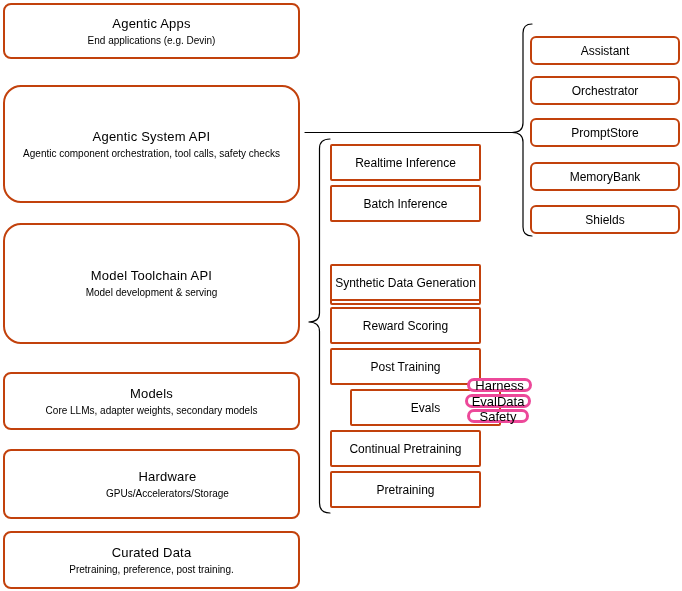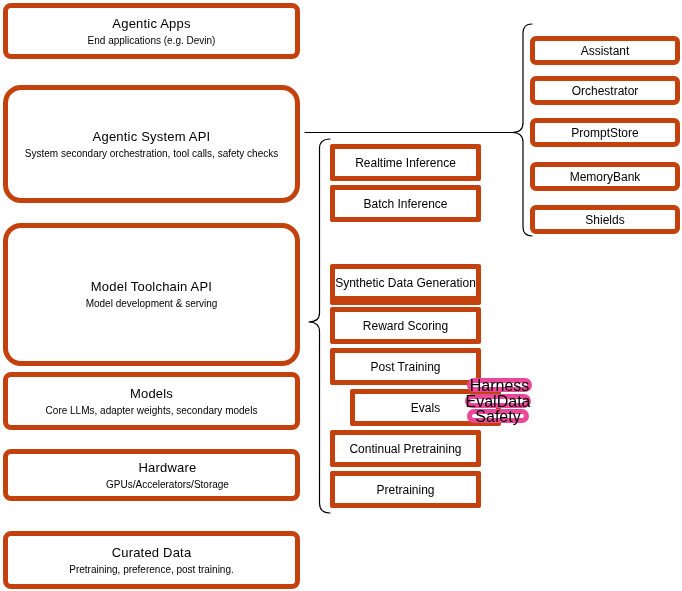--- a/index.html
+++ b/index.html
@@ -20,21 +20,21 @@
     position: absolute;
     top: 0;
     left: 0;
     width: 682px;
     height: 591px;
     pointer-events: none;
   }
   .node {
     position: absolute;
     box-sizing: border-box;
-    border: 5px solid #c2410c;
+    border: 2px solid #c2410c;
     background: #ffffff;
     display: flex;
     flex-direction: column;
     align-items: center;
     justify-content: center;
     text-align: center;
   }
   .lbox {
     left: 3px;
     width: 297px;
@@ -64,27 +64,27 @@
     left: 530px;
     width: 150px;
     height: 29px;
     border-radius: 6px;
     font-size: 12px;
     z-index: 2;
   }
   .pill {
     position: absolute;
     box-sizing: border-box;
-    border: 5px solid #ec4899;
+    border: 3px solid #ec4899;
     border-radius: 999px;
     background: #ffffff;
     display: flex;
     align-items: center;
     justify-content: center;
-    font-size: 16px;
+    font-size: 13px;
     line-height: 11px;
     height: 14px;
     z-index: 3;
   }
 </style>
 </head>
 <body>
 
 <div id="canvas">
 
@@ -94,34 +94,34 @@
     <path d="M 330 139 C 323.5 139 319.5 142 319.5 148.5 L 319.5 313 C 319.5 318.5 316.5 322 308.5 322 C 316.5 322 319.5 326 319.5 331.5 L 319.5 503 C 319.5 509.5 323.5 513 330 513"></path>
   </svg>
 
   <div class="node lbox r8" style="top:3px;height:56px;">
     <div class="title">Agentic Apps</div>
     <div class="subtitle">End applications (e.g. Devin)</div>
   </div>
 
   <div class="node lbox r18" style="top:85px;height:118px;">
     <div class="title">Agentic System API</div>
-    <div class="subtitle">System secondary orchestration, tool calls, safety checks</div>
+    <div class="subtitle">Agentic component orchestration, tool calls, safety checks</div>
   </div>
 
-  <div class="node lbox r18" style="top:223px;height:143px;justify-content:center;">
+  <div class="node lbox r18" style="top:223px;height:121px;justify-content:center;">
     <div class="title">Model Toolchain API</div>
     <div class="subtitle">Model development &amp; serving</div>
   </div>
 
   <div class="node lbox r8" style="top:372px;height:58px;">
     <div class="title">Models</div>
     <div class="subtitle">Core LLMs, adapter weights, secondary models</div>
   </div>
 
-  <div class="node lbox r8" style="top:449px;height:52px;padding-left:32px;">
+  <div class="node lbox r8" style="top:449px;height:70px;padding-left:32px;">
     <div class="title">Hardware</div>
     <div class="subtitle">GPUs/Accelerators/Storage</div>
   </div>
 
   <div class="node lbox r8" style="top:531px;height:58px;">
     <div class="title">Curated Data</div>
     <div class="subtitle">Pretraining, preference, post training.</div>
   </div>
 
   <div class="node mbox" style="top:144px;">Realtime Inference</div>

